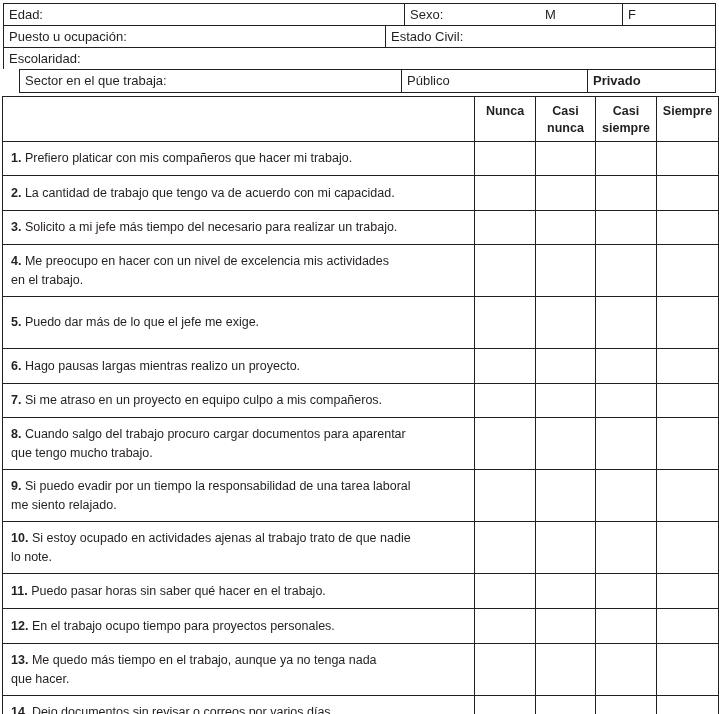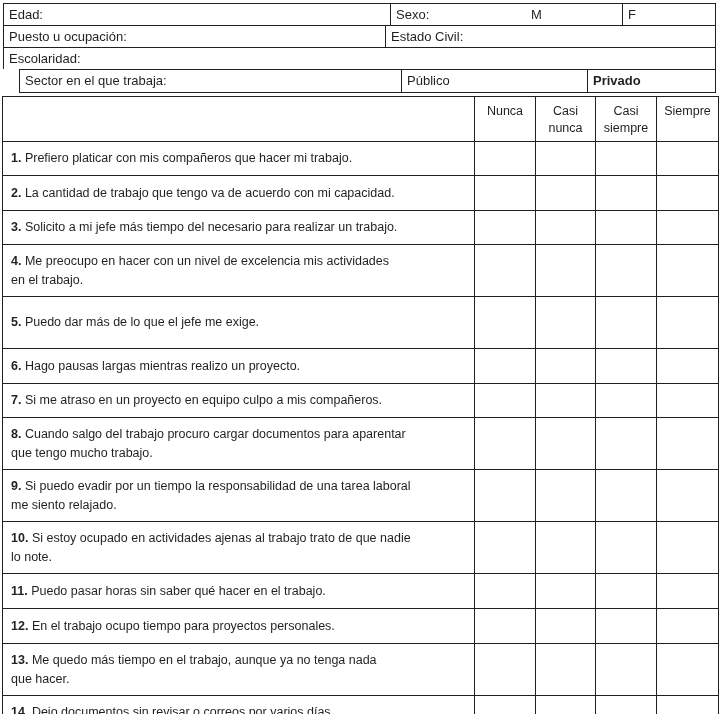--- a/index.html
+++ b/index.html
@@ -6,34 +6,34 @@
   body { width:719px; height:714px; position:relative; overflow:hidden;
          font-family:"Liberation Sans", "DejaVu Sans", sans-serif; color:#231f20; }
   .frm { position:absolute; left:3px; top:3px; width:713px; }
   .frow { position:relative; height:22px; border:1.5px solid #231f20; border-bottom:none; box-sizing:border-box; }
   .frow.last { border-bottom:1.5px solid #231f20; height:23.5px;margin-left:16px; }
   .fcell { position:absolute; top:0; bottom:0; font-size:13px; line-height:21px; padding-left:5px; box-sizing:border-box; white-space:nowrap; }
   .vline { border-left:1.5px solid #231f20; }
 
   table.q { position:absolute; left:2px; top:96px; width:716px; border-collapse:collapse; table-layout:fixed; }
   table.q td, table.q th { border:1.5px solid #231f20; padding:0; box-sizing:border-box; }
-  table.q th { font-weight:normal; font-size:12.5px; line-height:17px; vertical-align:top; padding-top:6px; text-align:center; color:#231f20; }
+  table.q th { font-weight:bold; font-size:12.5px; line-height:17px; vertical-align:top; padding-top:6px; text-align:center; color:#231f20; }
   table.q td.txt { font-size:12.5px; line-height:18.5px; padding:0 8px 0 8px; vertical-align:middle; }
   table.q td.txt b { font-weight:bold; }
   td.box { background:#fff; }
 </style>
 </head>
 <body>
 
 <div class="frm">
   <div class="frow">
     <div class="fcell" style="left:0;width:381px;">
       <span>Edad:</span>
     </div>
-    <div class="fcell vline" style="left:386px;width:237px;">
+    <div class="fcell vline" style="left:400px;width:237px;">
       <span>Sexo:</span>
       <span style="position:absolute;left:140px;">M</span>
     </div>
     <div class="fcell vline" style="left:618px;width:92px;">
       <span>F</span>
     </div>
   </div>
   <div class="frow">
     <div class="fcell" style="left:0;width:381px;">
       <span>Puesto u ocupación:</span>

